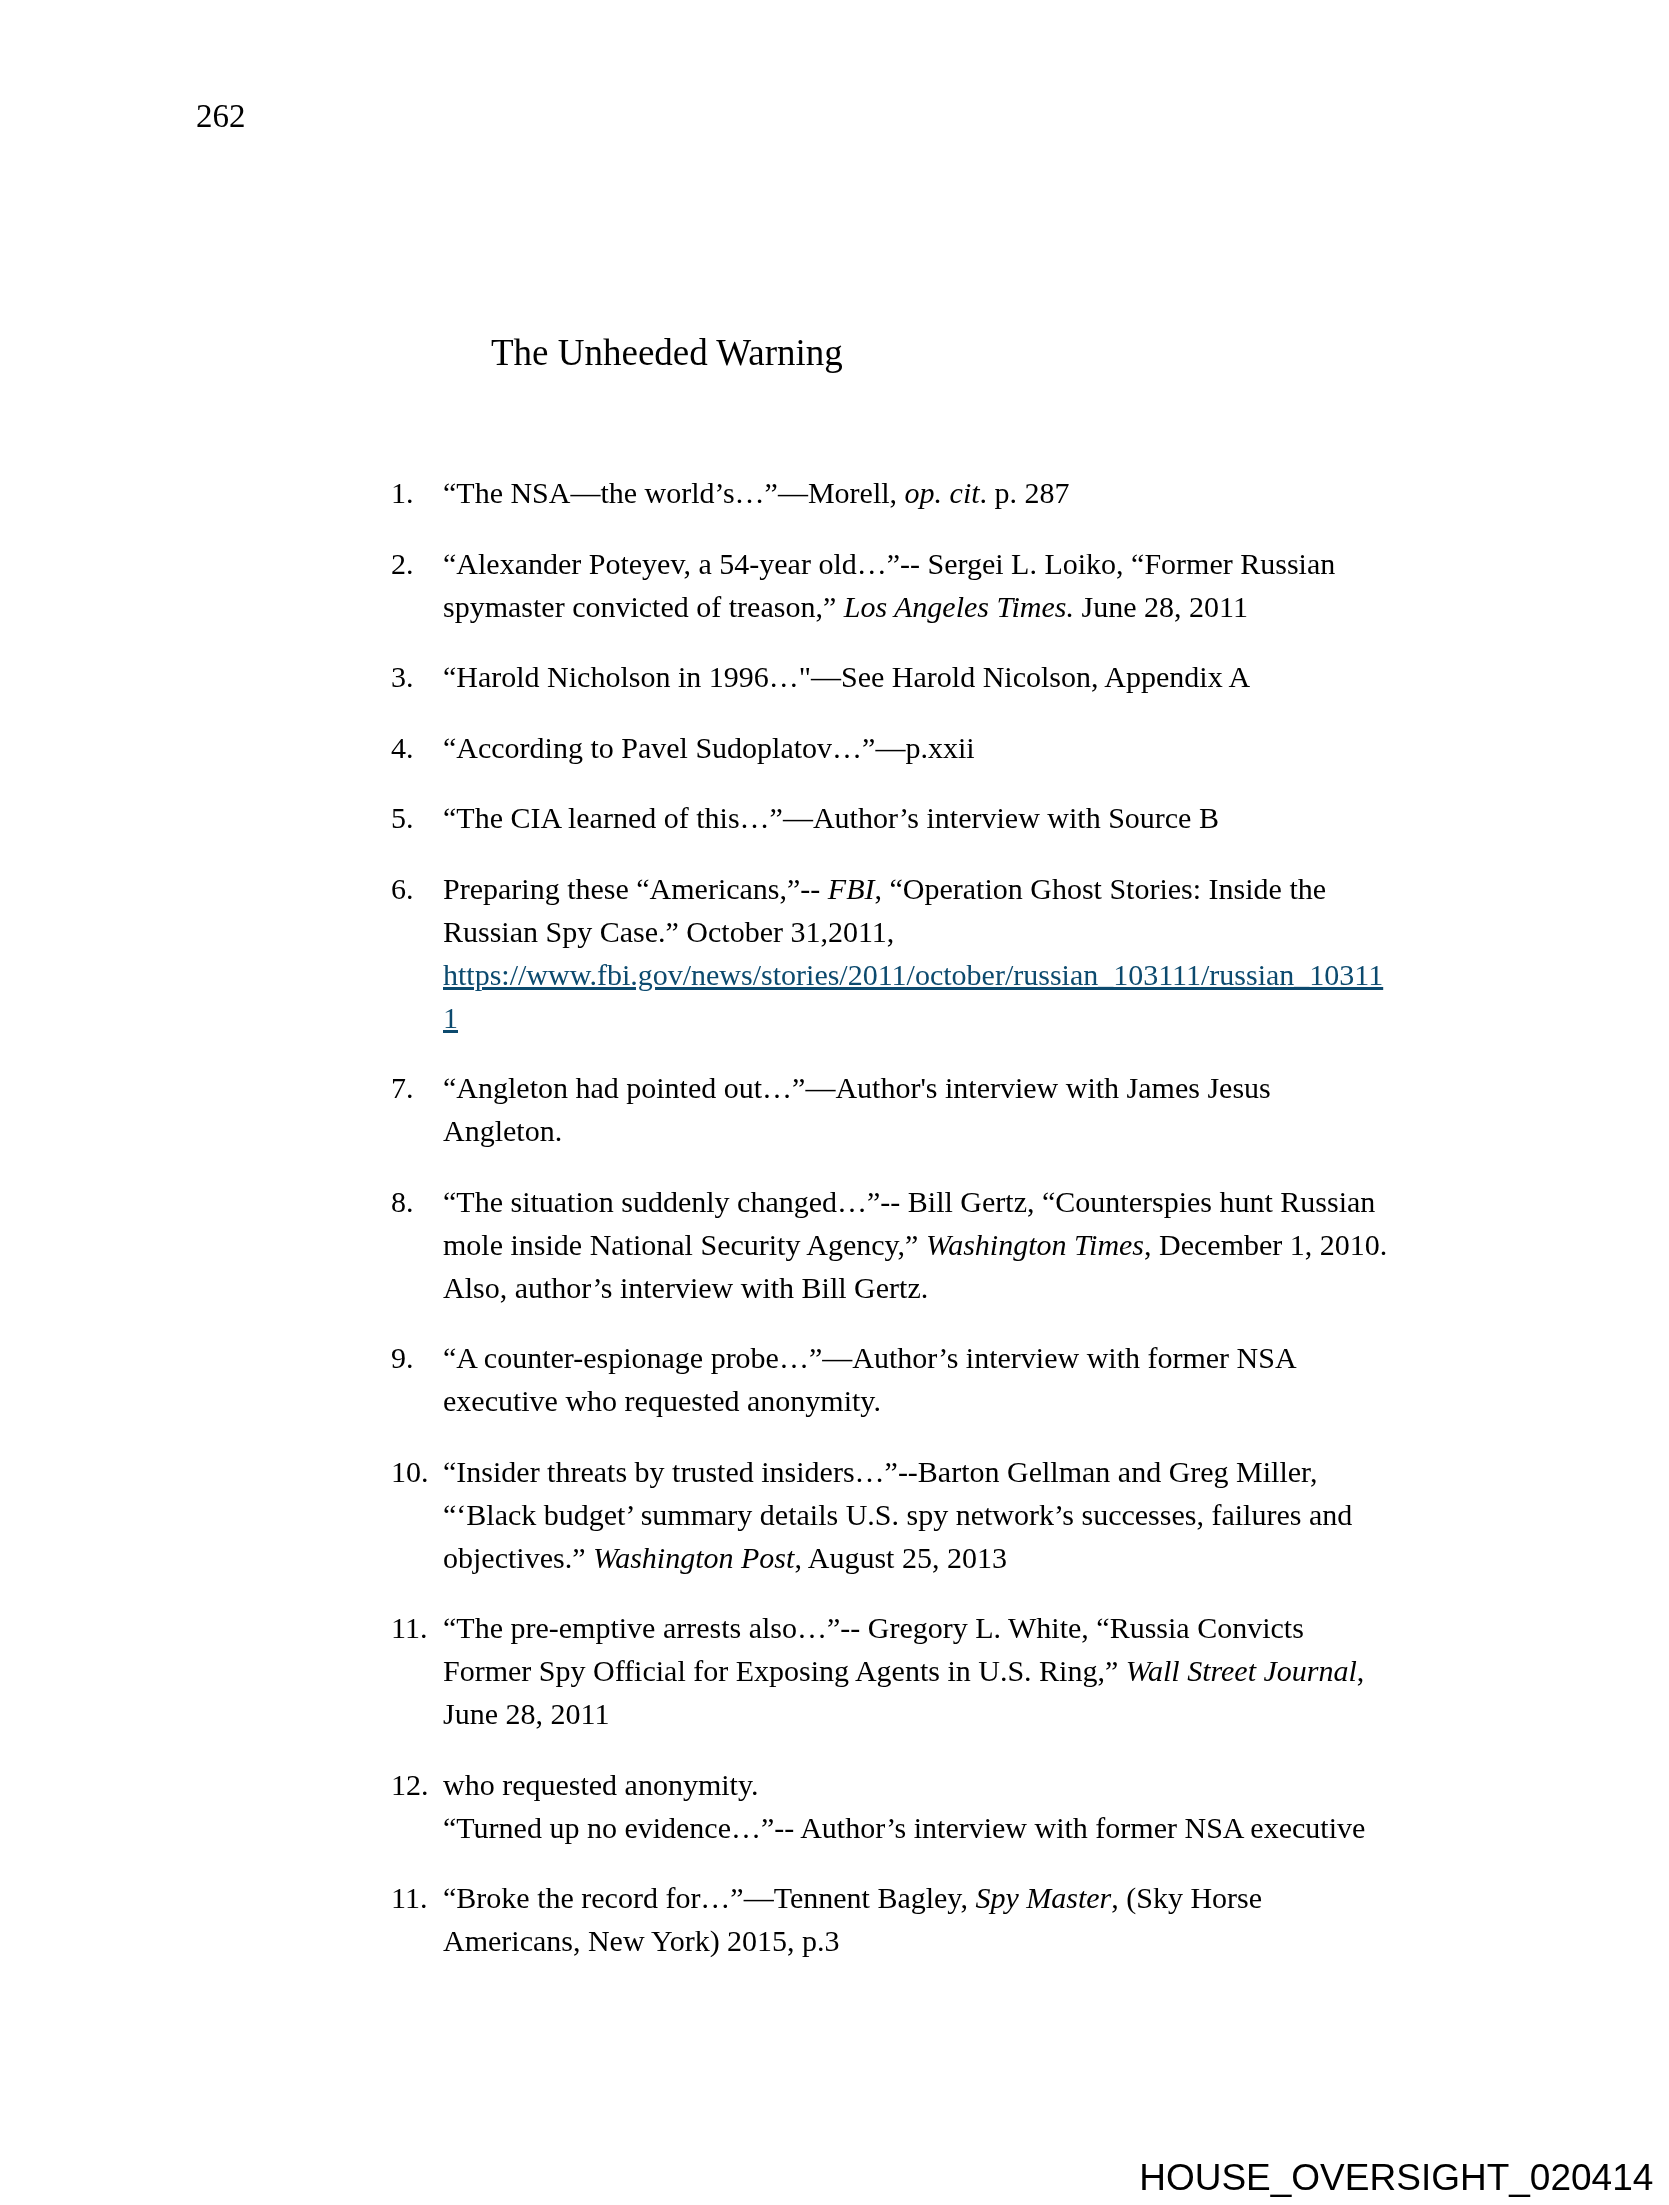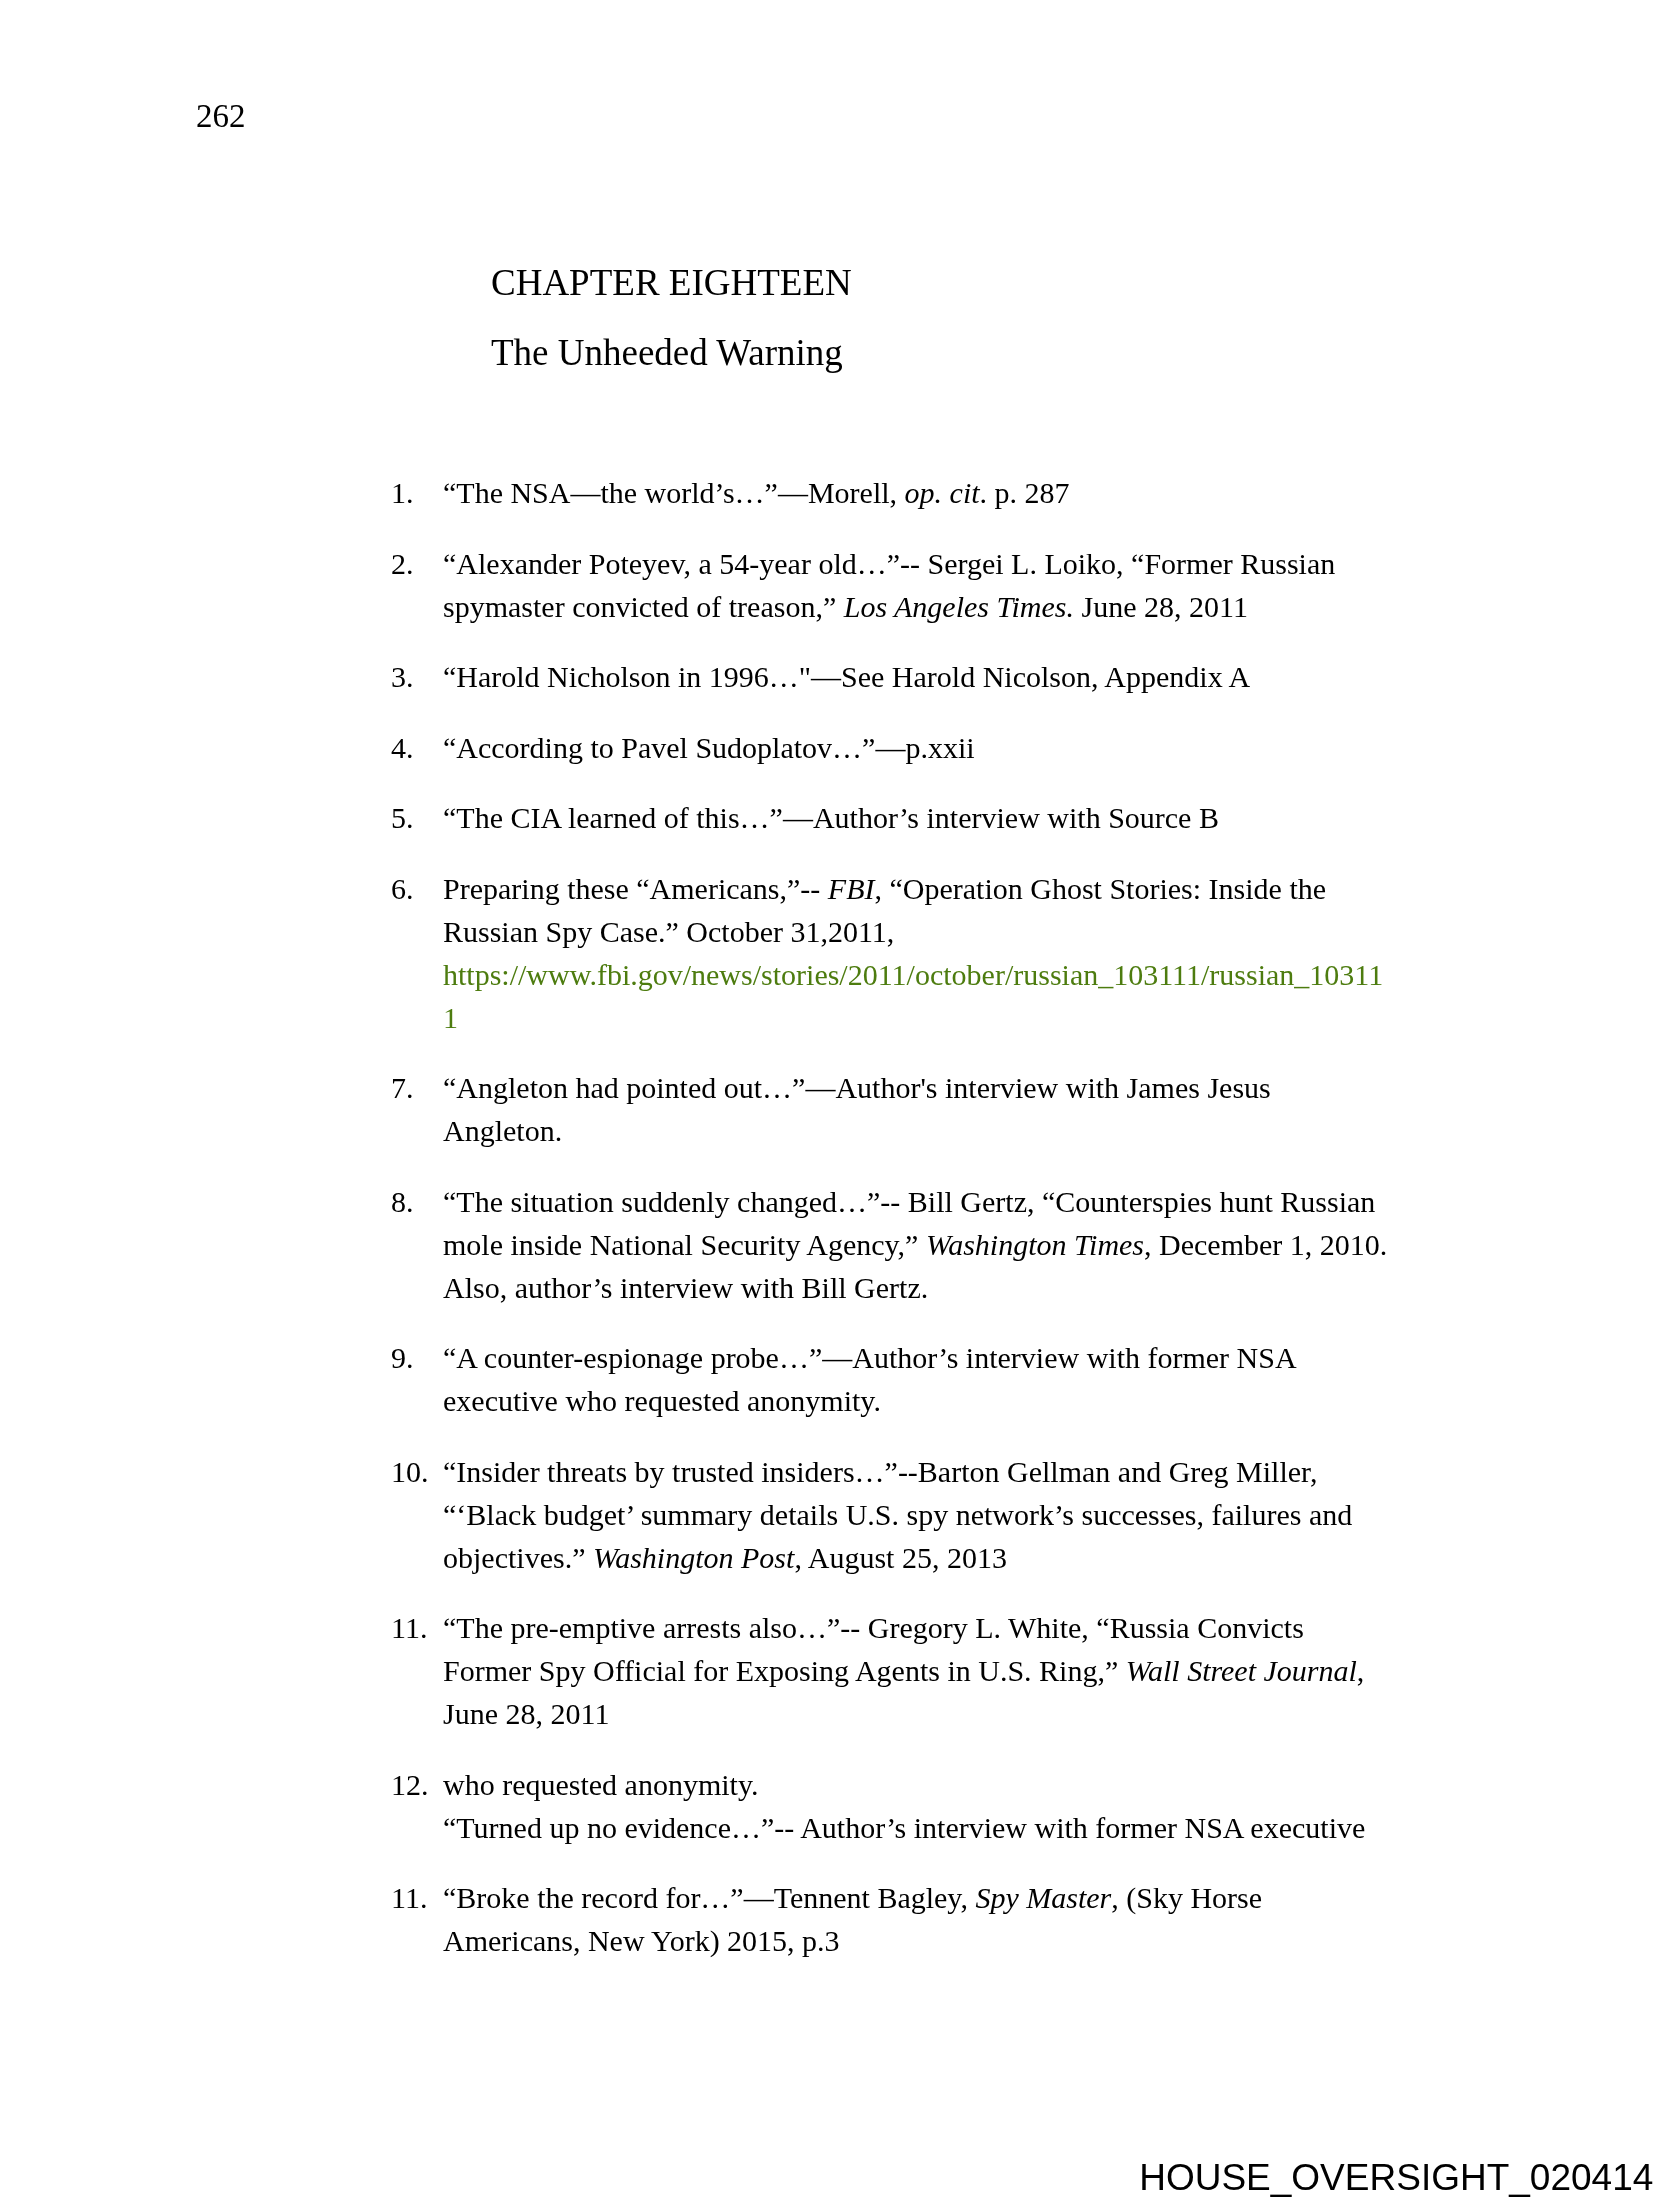--- a/index.html
+++ b/index.html
@@ -58,38 +58,38 @@
     flex: 1 1 auto;
     min-width: 0;
   }
   .citation .line {
     white-space: nowrap;
   }
   .italic {
     font-style: italic;
   }
   .ulink {
-    color: #4d7c0f;
+    text-decoration: underline;
+    color: #0c4a6e;
   }
   .bates-number {
     position: absolute;
     top: 2159px;
     right: 15.7px;
     font-family: "Liberation Sans", sans-serif;
     font-size: 37px;
     line-height: 1;
   }
 </style>
 </head>
 <body>
 
 <div class="page">
   <div class="page-number">262</div>
 
-  <div class="chapter-heading">CHAPTER EIGHTEEN</div>
 
   <div class="chapter-subtitle">The Unheeded Warning</div>
 
   <div class="citations" id="citations">
       <div class="citation">
         <span class="num">1.</span>
         <div class="body">
           <div class="line"><span>“The NSA—the world’s…”—Morell, </span><span class="italic">op. cit</span><span>. p. 287</span></div>
         </div>
       </div>

